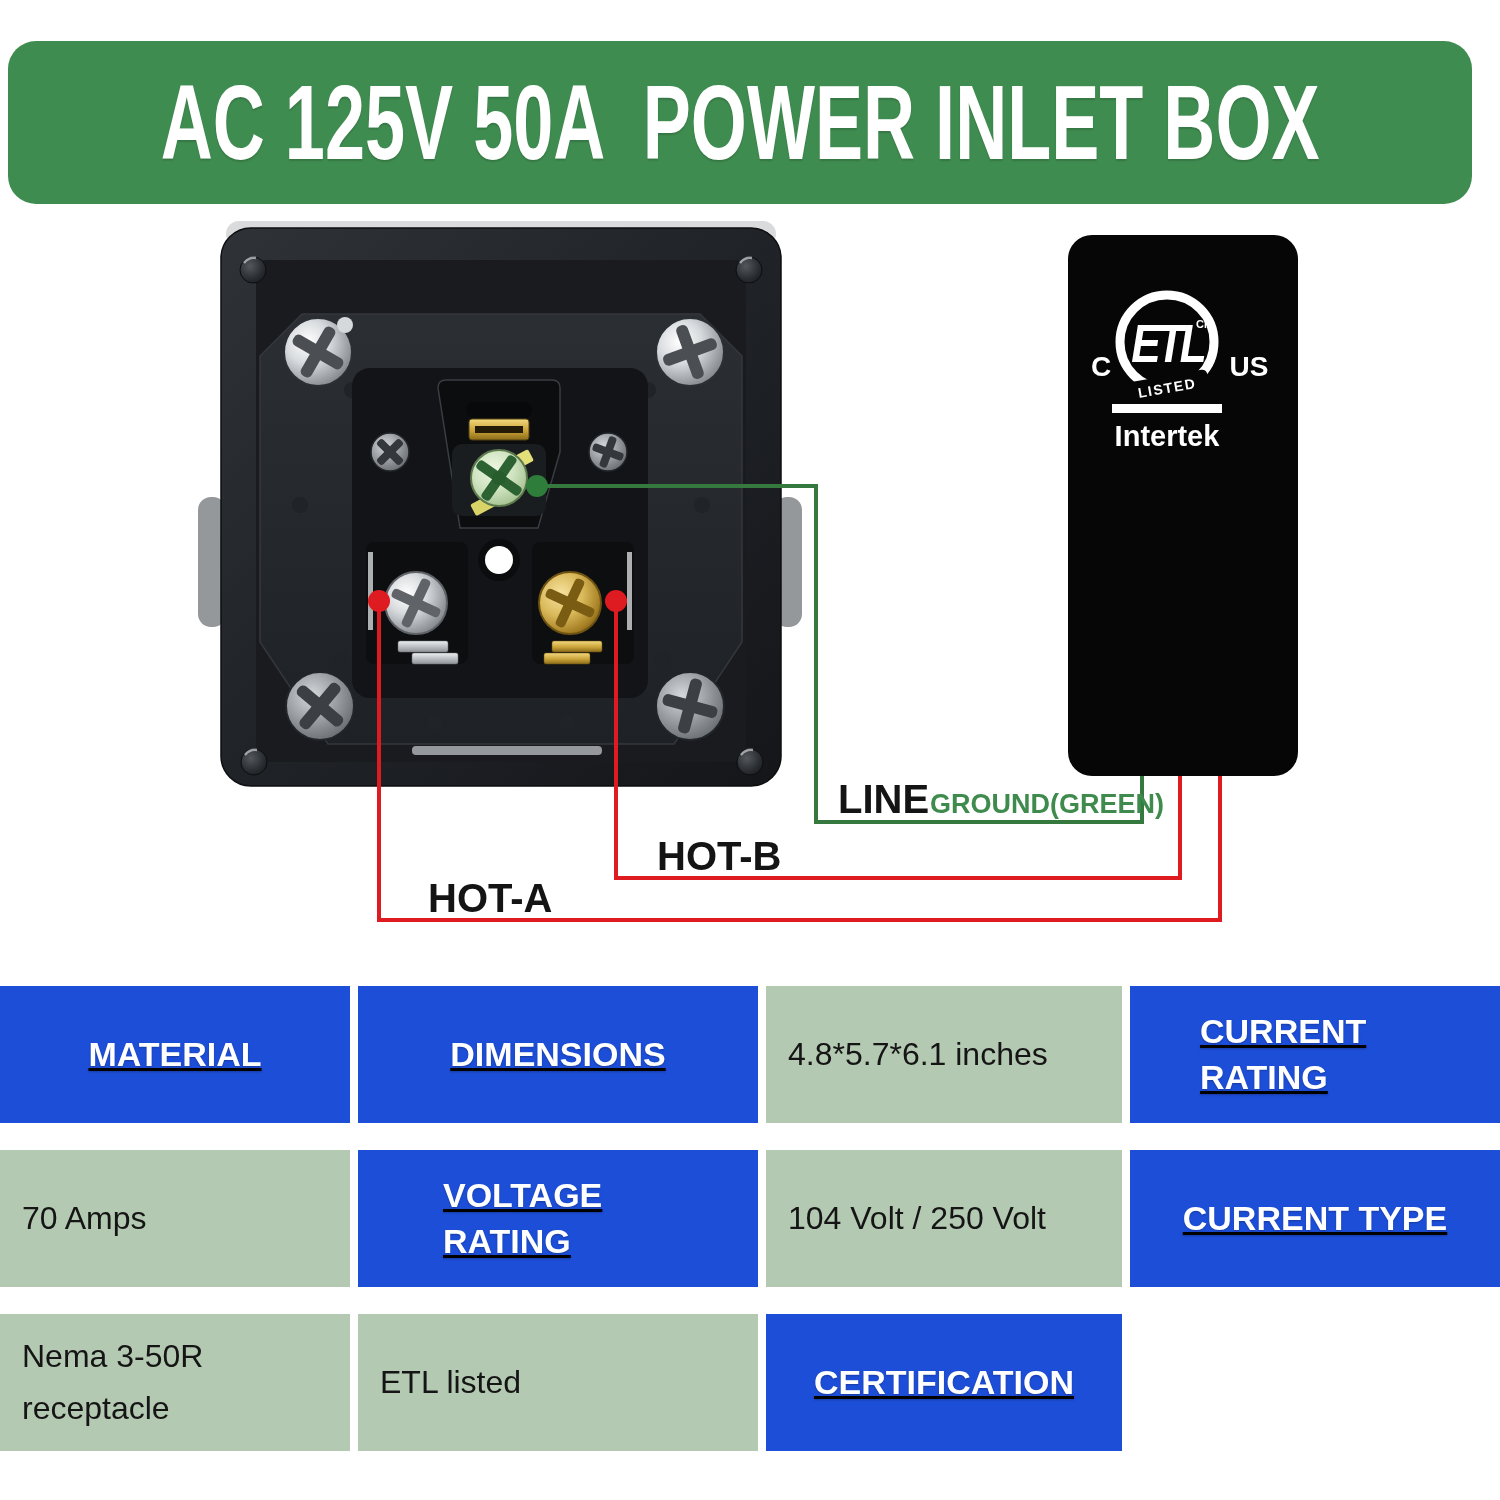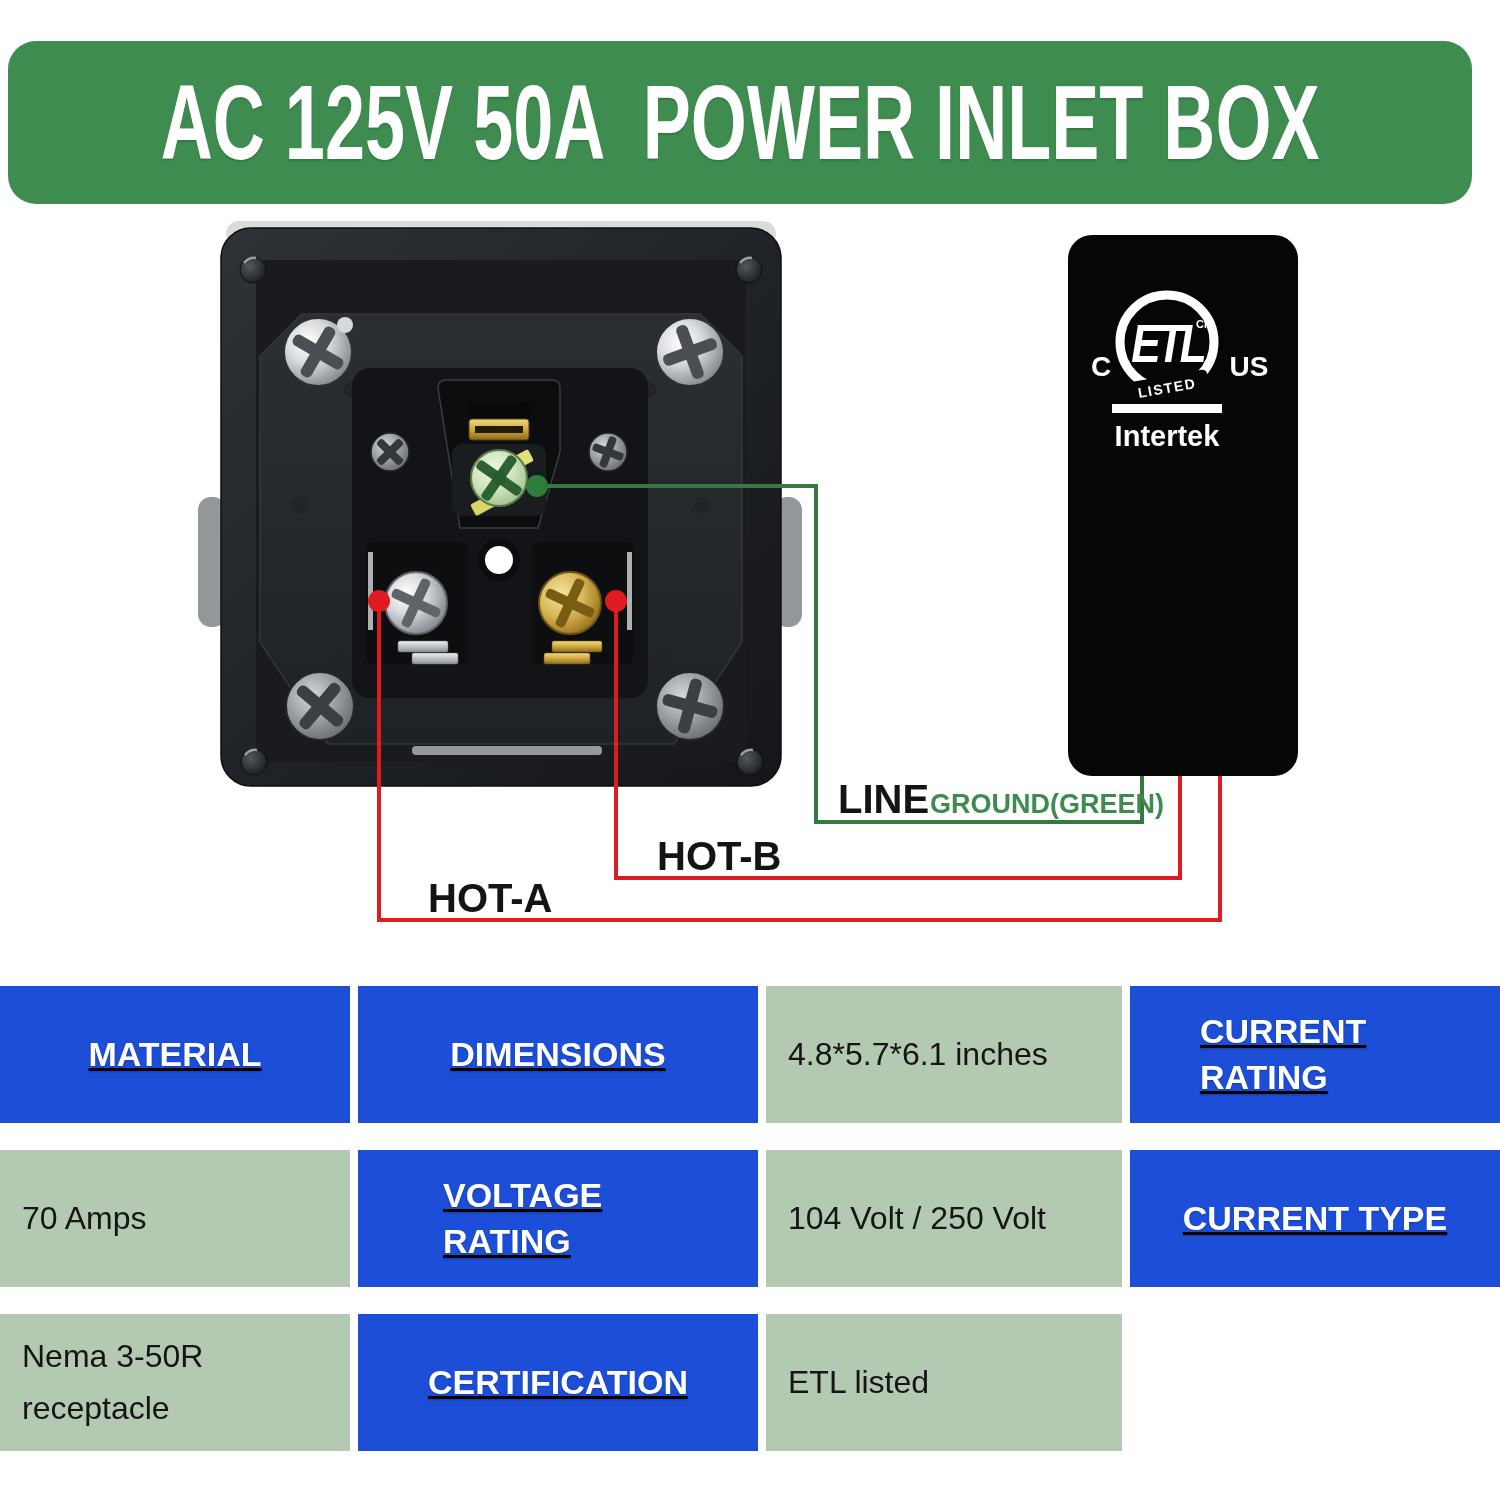--- a/index.html
+++ b/index.html
@@ -288,21 +288,21 @@
     <div class="cell val">
       <span>104 Volt / 250 Volt</span>
       </div>
 
     <div class="cell lbl">
       <span>CURRENT TYPE</span>
       </div>
     <div class="cell val">
       <span>Nema 3-50R receptacle</span>
       </div>
+    <div class="cell val">
+      <span>ETL listed</span>
+      </div>
     <div class="cell lbl">
       <span>CERTIFICATION</span>
       </div>
-    <div class="cell val">
-      <span>ETL listed</span>
-      </div>
   </div>
 
 </div>
 
 </body></html>

